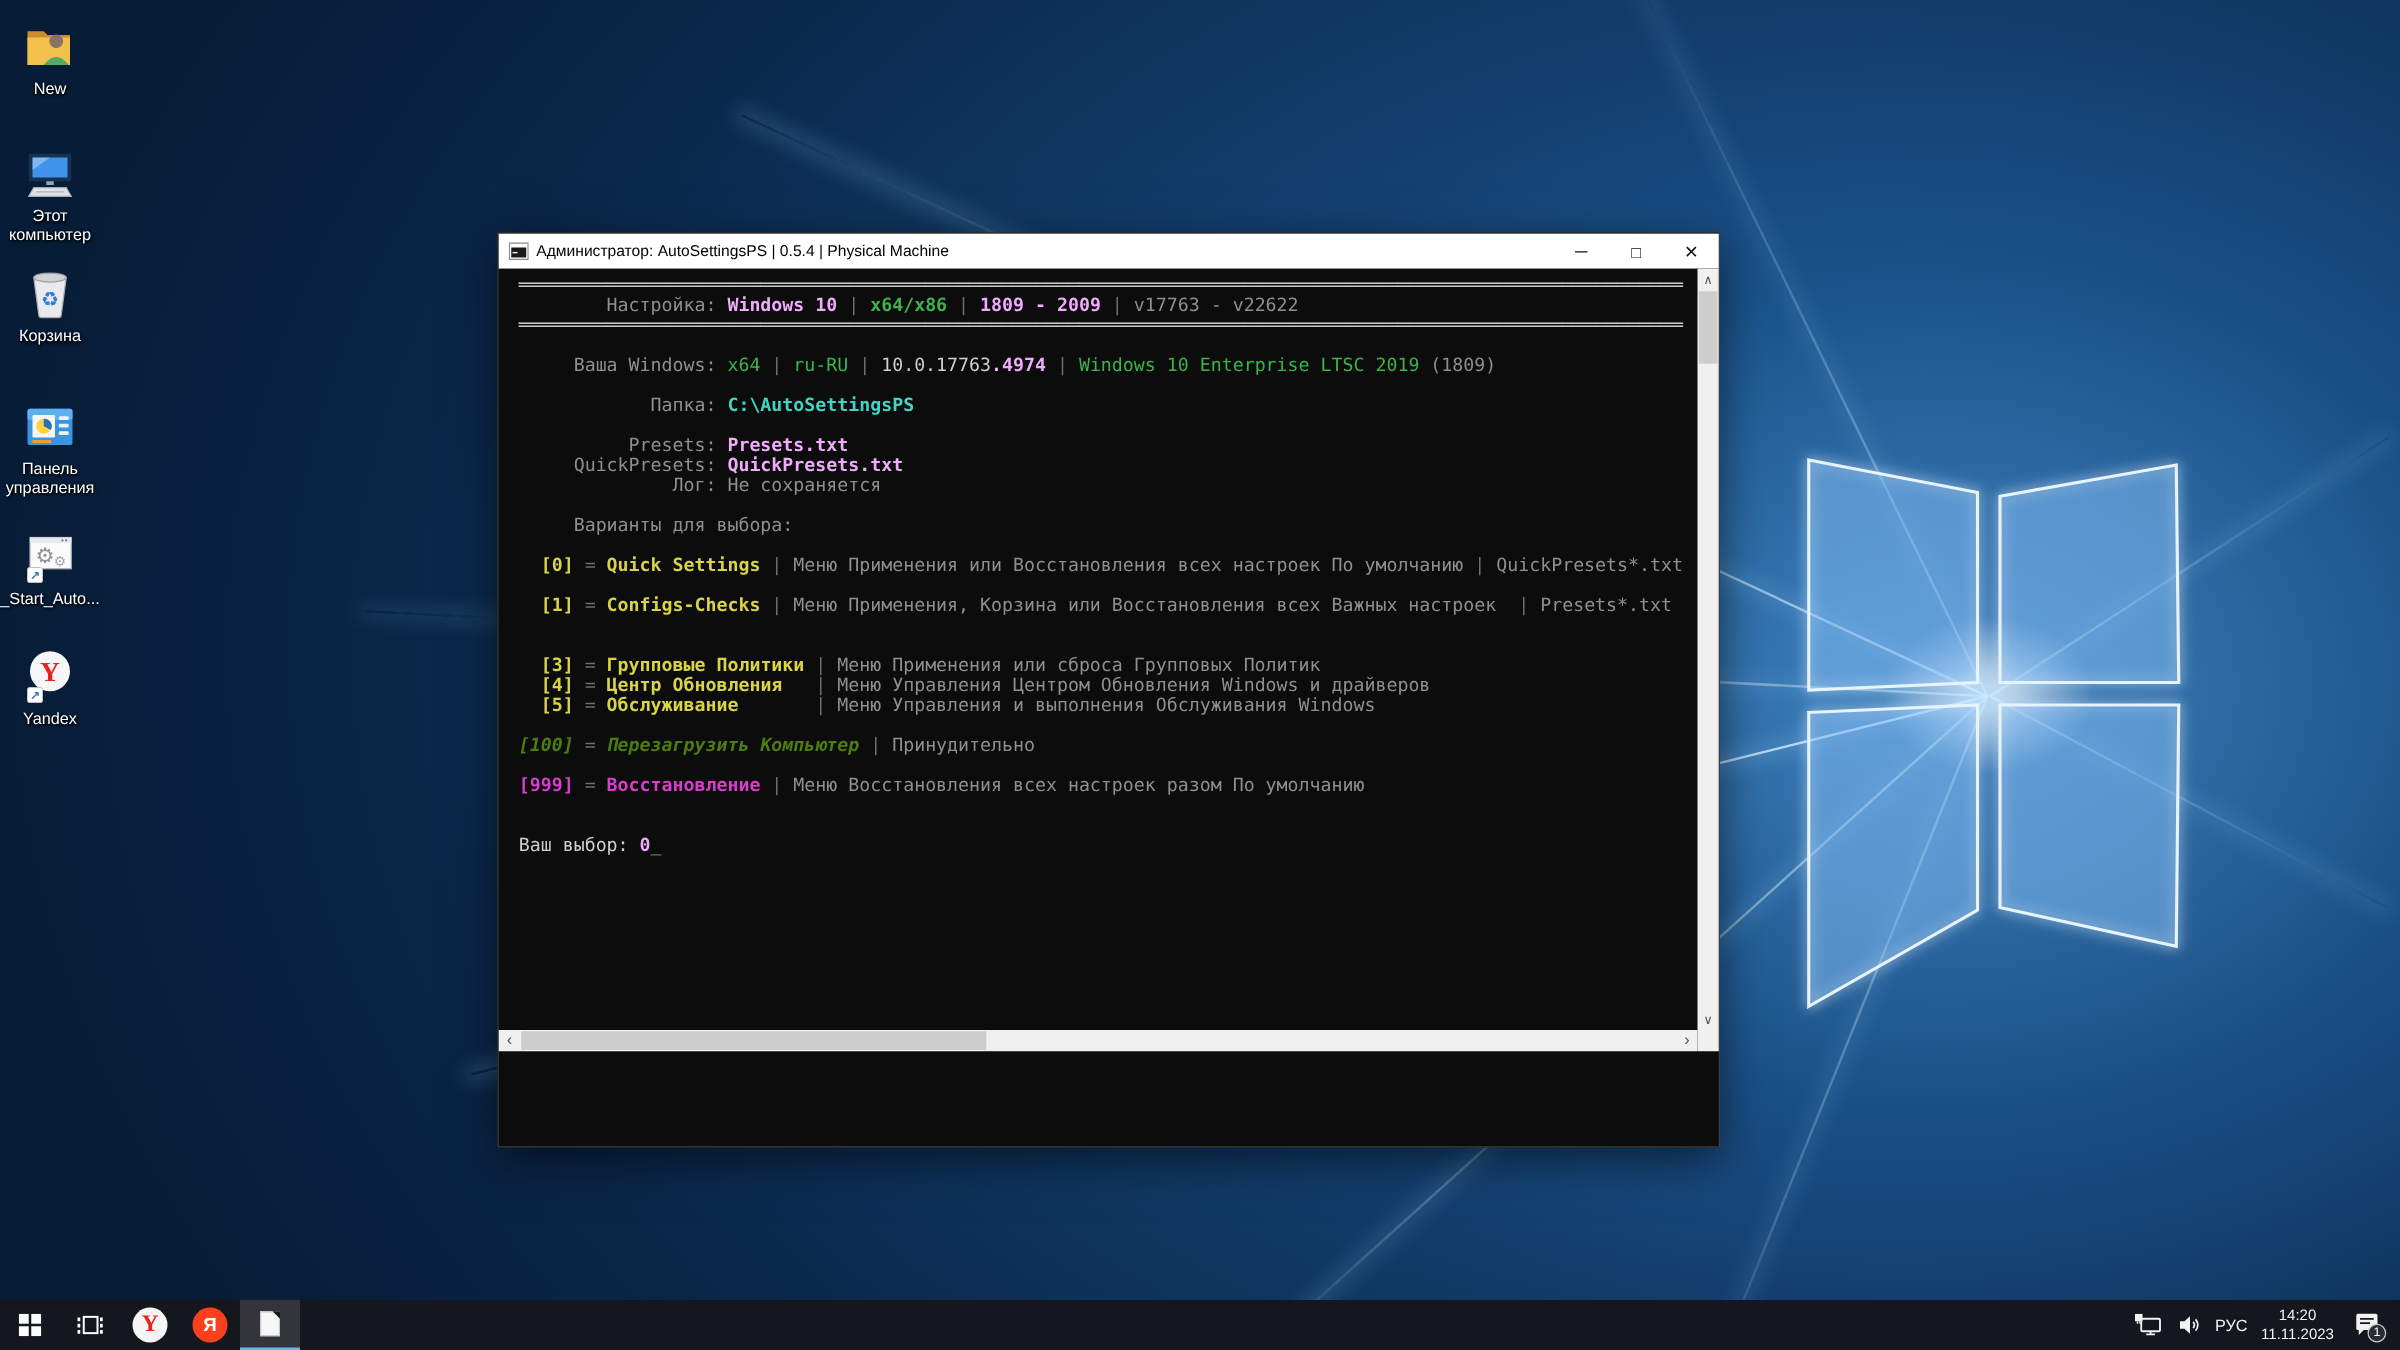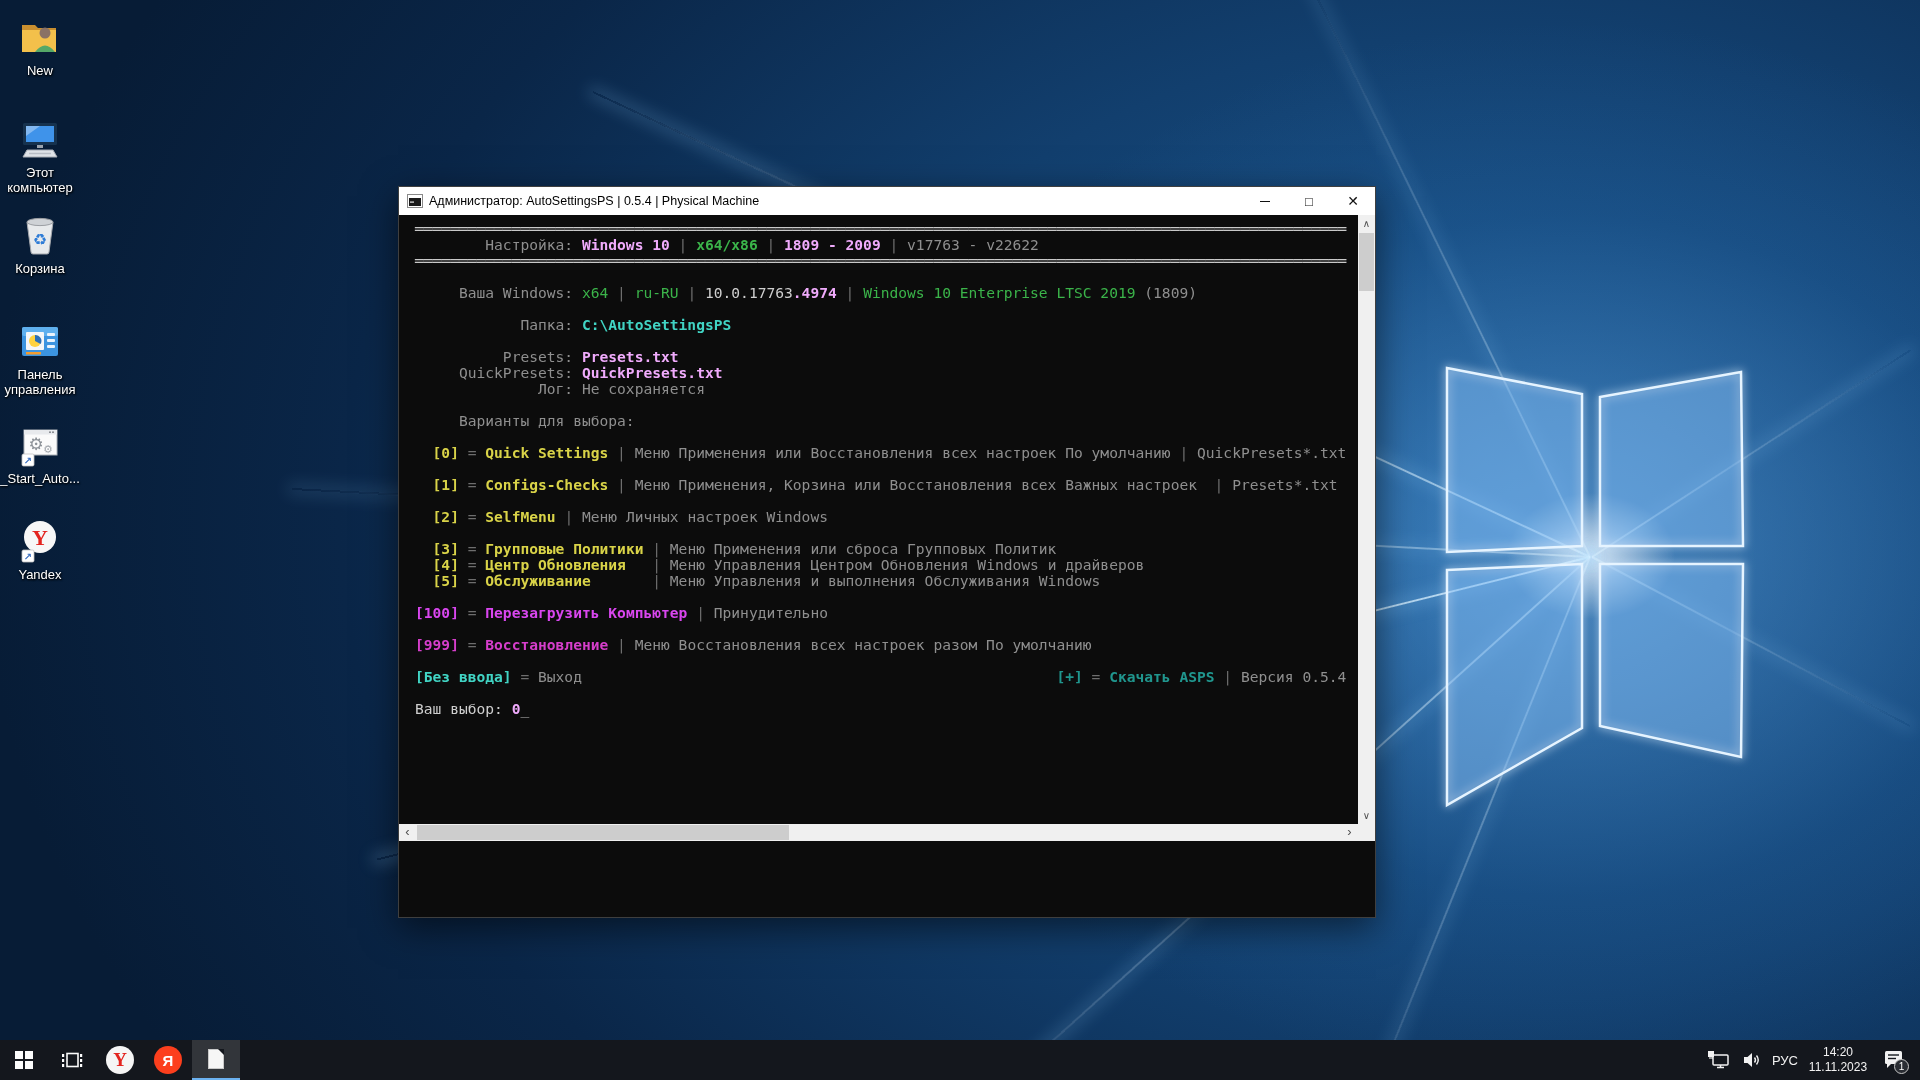--- a/index.html
+++ b/index.html
@@ -43,21 +43,21 @@
   .sg-sep { color:#c9c9c9; }
   .sg-g   { color:#8f8f8f; }
   .sg-d   { color:#6e6e6e; }
   .sg-w   { color:#cfcfcf;margin-top:31px; }
   .sg-W   { color:#f0abfc; font-weight:bold; }
   .sg-grn { color:#3bb44a; }
   .sg-grnb{ color:#3bb44a; font-weight:bold; }
   .sg-cyn { color:#41d4c4; font-weight:bold; }
   .sg-teal{ color:#20968e; font-weight:bold; }
   .sg-yel { color:#d9d348; font-weight:bold; }
-  .sg-blu { color:#d946ef; font-weight:bold; }
+  .sg-blu { color:#4d7c0f; font-weight:bold;font-style:italic; }
   .sg-mag { color:#d63ecb; font-weight:bold; }
   .sg-cur { color:#aaaaaa; }
 
   .vscroll { position:absolute; top:0; right:0; width:17px; bottom:17px; background:#f0f0f0; }
   .hscroll { position:absolute; left:0; right:17px; bottom:0; height:17px; background:#f0f0f0; }
   .sb-arrow { position:absolute; color:#505050; display:flex; align-items:center; justify-content:center; }
   .vscroll .sb-arrow { width:17px; height:17px; font-size:10px; }
   .hscroll .sb-arrow { width:17px; height:17px; font-size:13px; padding-bottom:2px; }
   .v-thumb { position:absolute; left:1px; right:1px; top:18px; height:58px; background:#cdcdcd; }
   .h-thumb { position:absolute; top:1px; bottom:1px; left:18px; width:372px; background:#cdcdcd; }
@@ -219,31 +219,29 @@
         <div class="cl"><span class="sg-g">          Presets: </span><span class="sg-W">Presets.txt</span></div>
         <div class="cl"><span class="sg-g">     QuickPresets: </span><span class="sg-W">QuickPresets.txt</span></div>
         <div class="cl"><span class="sg-g">              Лог: </span><span class="sg-g">Не сохраняется</span></div>
         <div class="cl"></div>
         <div class="cl"><span class="sg-g">     Варианты для выбора:</span></div>
         <div class="cl"></div>
         <div class="cl"><span class="sg-g">  </span><span class="sg-yel">[0]</span><span class="sg-d"> = </span><span class="sg-yel">Quick Settings</span><span class="sg-d"> | </span><span class="sg-g">Меню Применения или Восстановления всех настроек По умолчанию</span><span class="sg-d"> | </span><span class="sg-g">QuickPresets*.txt</span></div>
         <div class="cl"></div>
         <div class="cl"><span class="sg-g">  </span><span class="sg-yel">[1]</span><span class="sg-d"> = </span><span class="sg-yel">Configs-Checks</span><span class="sg-d"> | </span><span class="sg-g">Меню Применения, Корзина или Восстановления всех Важных настроек</span><span class="sg-d">  | </span><span class="sg-g">Presets*.txt</span></div>
         <div class="cl"></div>
-        <div class="cl"><span class="sg-g">  </span><span class="sg-yel">[2]</span><span class="sg-d"> = </span><span class="sg-yel">SelfMenu</span><span class="sg-d"> | </span><span class="sg-g">Меню Личных настроек Windows</span></div>
         <div class="cl"></div>
         <div class="cl"><span class="sg-g">  </span><span class="sg-yel">[3]</span><span class="sg-d"> = </span><span class="sg-yel">Групповые Политики</span><span class="sg-d"> | </span><span class="sg-g">Меню Применения или сброса Групповых Политик</span></div>
         <div class="cl"><span class="sg-g">  </span><span class="sg-yel">[4]</span><span class="sg-d"> = </span><span class="sg-yel">Центр Обновления</span><span class="sg-d">   | </span><span class="sg-g">Меню Управления Центром Обновления Windows и драйверов</span></div>
         <div class="cl"><span class="sg-g">  </span><span class="sg-yel">[5]</span><span class="sg-d"> = </span><span class="sg-yel">Обслуживание</span><span class="sg-d">       | </span><span class="sg-g">Меню Управления и выполнения Обслуживания Windows</span></div>
         <div class="cl"></div>
         <div class="cl"><span class="sg-blu">[100]</span><span class="sg-d"> = </span><span class="sg-blu">Перезагрузить Компьютер</span><span class="sg-d"> | </span><span class="sg-g">Принудительно</span></div>
         <div class="cl"></div>
         <div class="cl"><span class="sg-mag">[999]</span><span class="sg-d"> = </span><span class="sg-mag">Восстановление</span><span class="sg-d"> | </span><span class="sg-g">Меню Восстановления всех настроек разом По умолчанию</span></div>
         <div class="cl"></div>
-        <div class="cl"><span class="sg-cyn">[Без ввода]</span><span class="sg-d"> = </span><span class="sg-g">Выход</span><span class="sg-d">                                                      </span><span class="sg-teal">[+]</span><span class="sg-d"> = </span><span class="sg-teal">Скачать ASPS</span><span class="sg-d"> | </span><span class="sg-g">Версия 0.5.4</span></div>
         <div class="cl"></div>
         <div class="cl"><span class="sg-w">Ваш выбор: </span><span class="sg-W">0</span><span class="sg-cur">_</span></div>
       </div>
 
     <div class="vscroll">
       <div class="sb-arrow" style="top:0;">∧</div>
       <div class="v-thumb"></div>
       <div class="sb-arrow" style="bottom:0;">∨</div>
     </div>
     <div class="hscroll">

